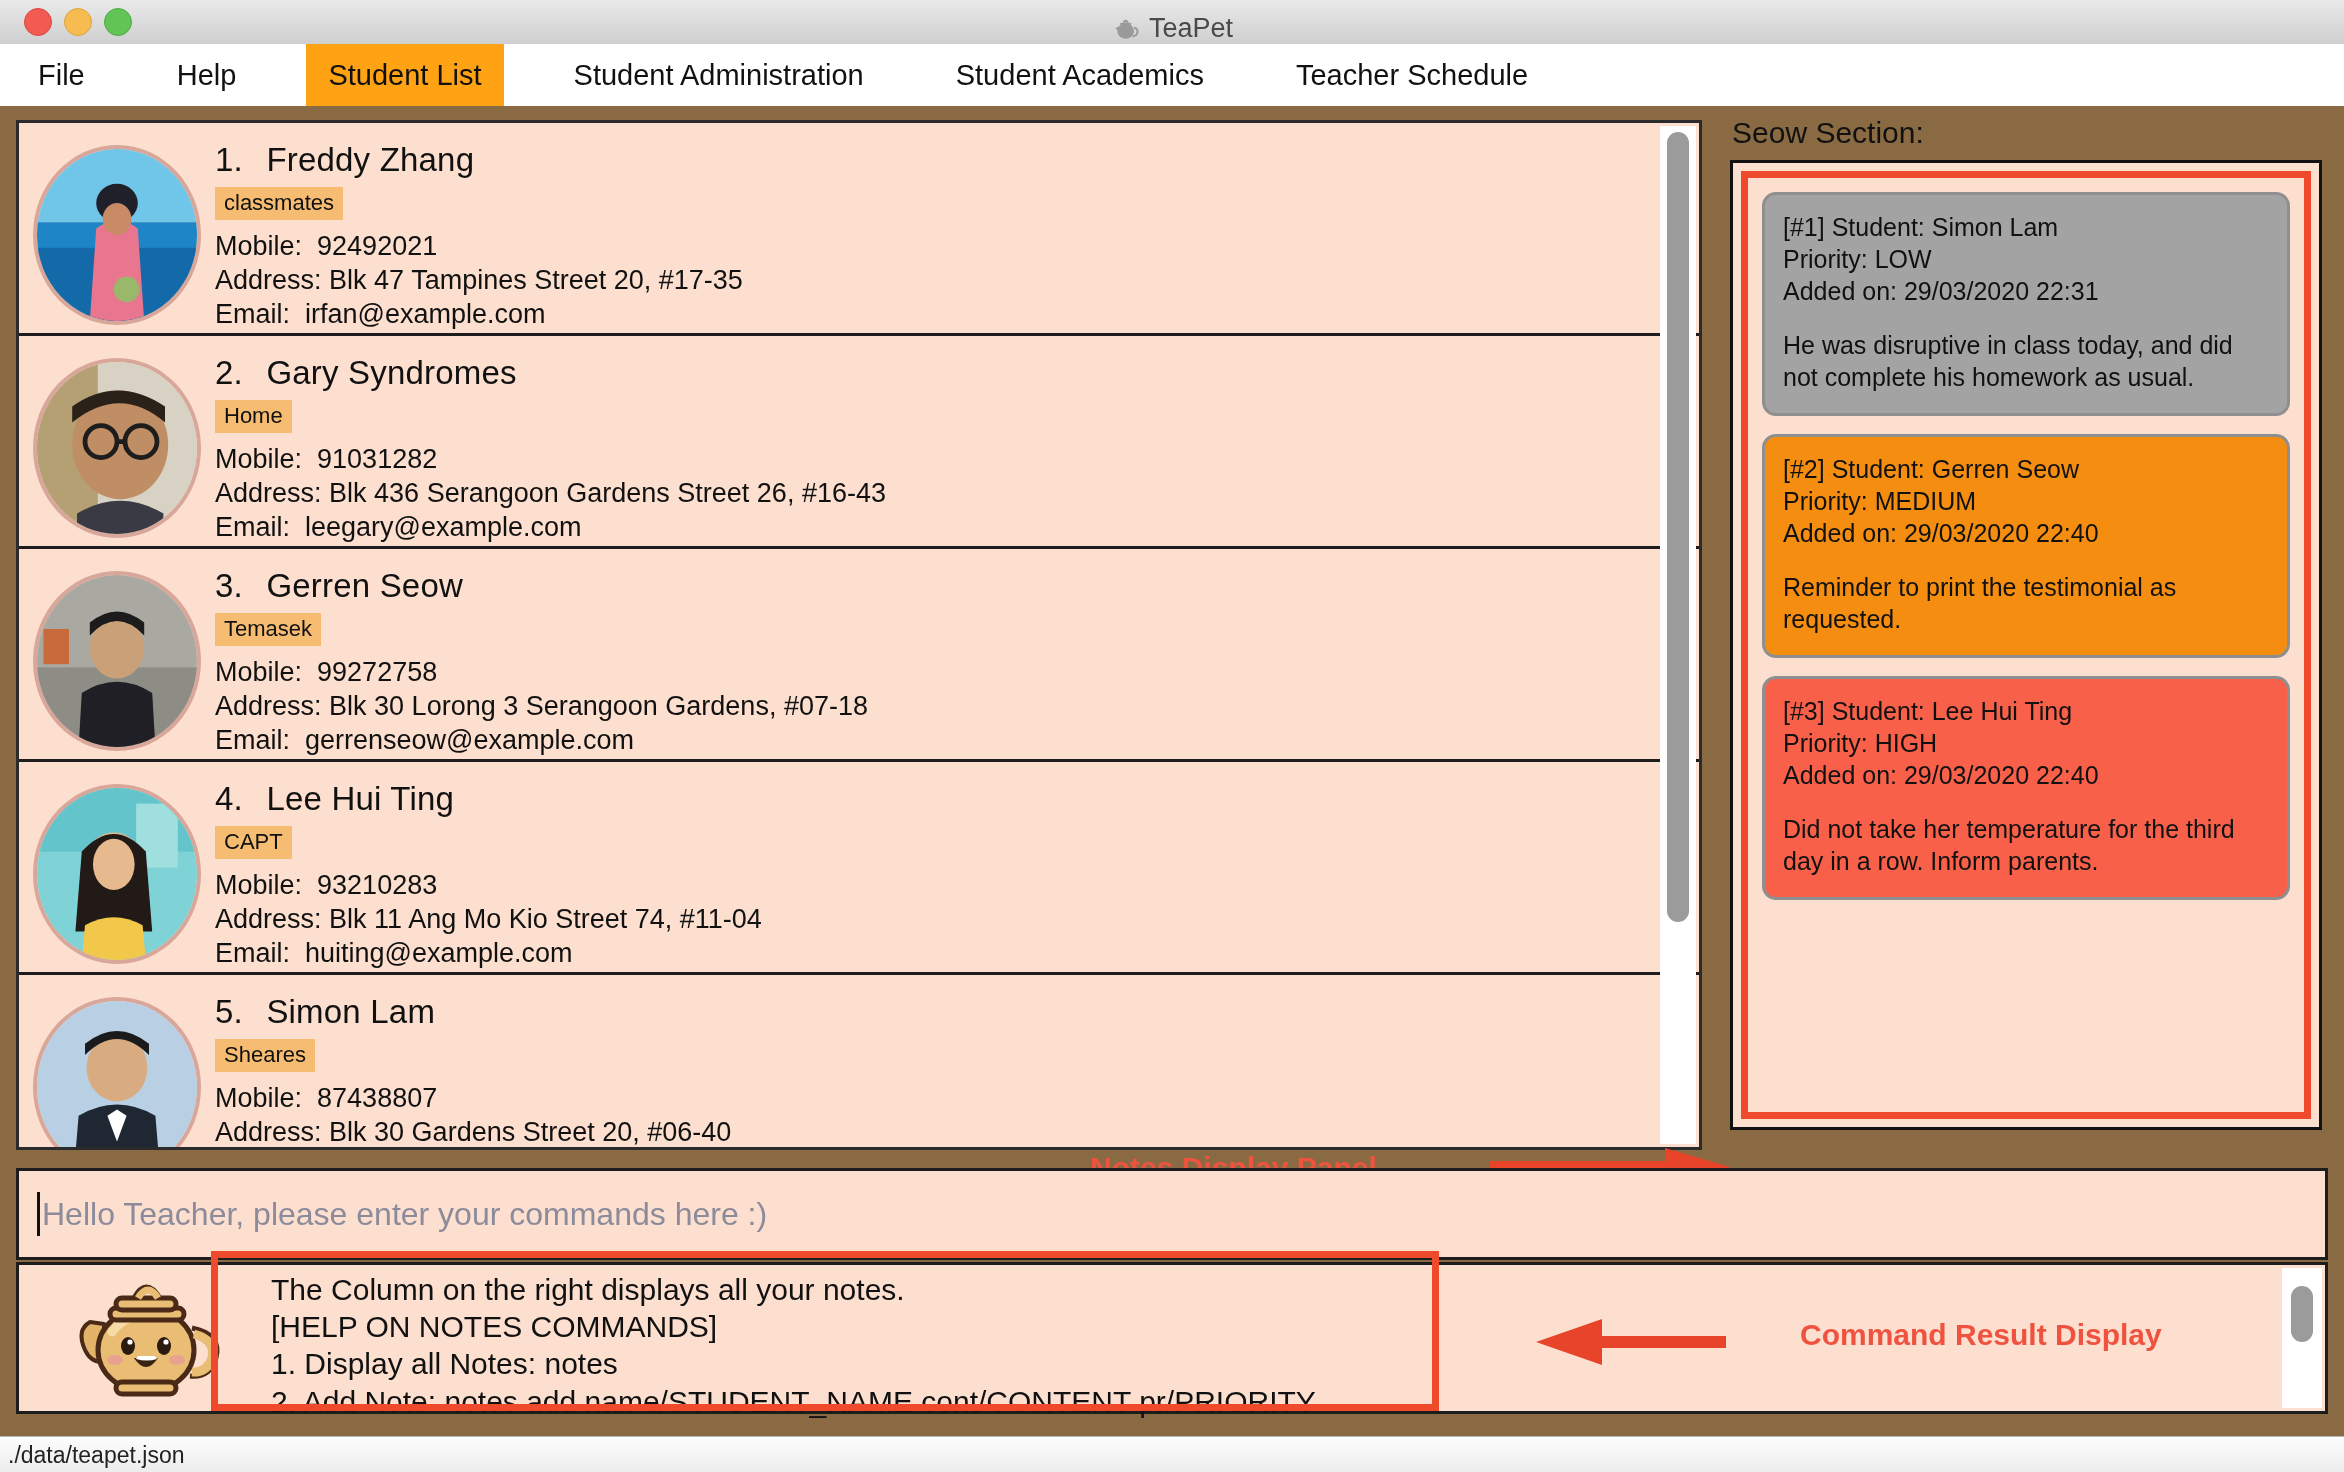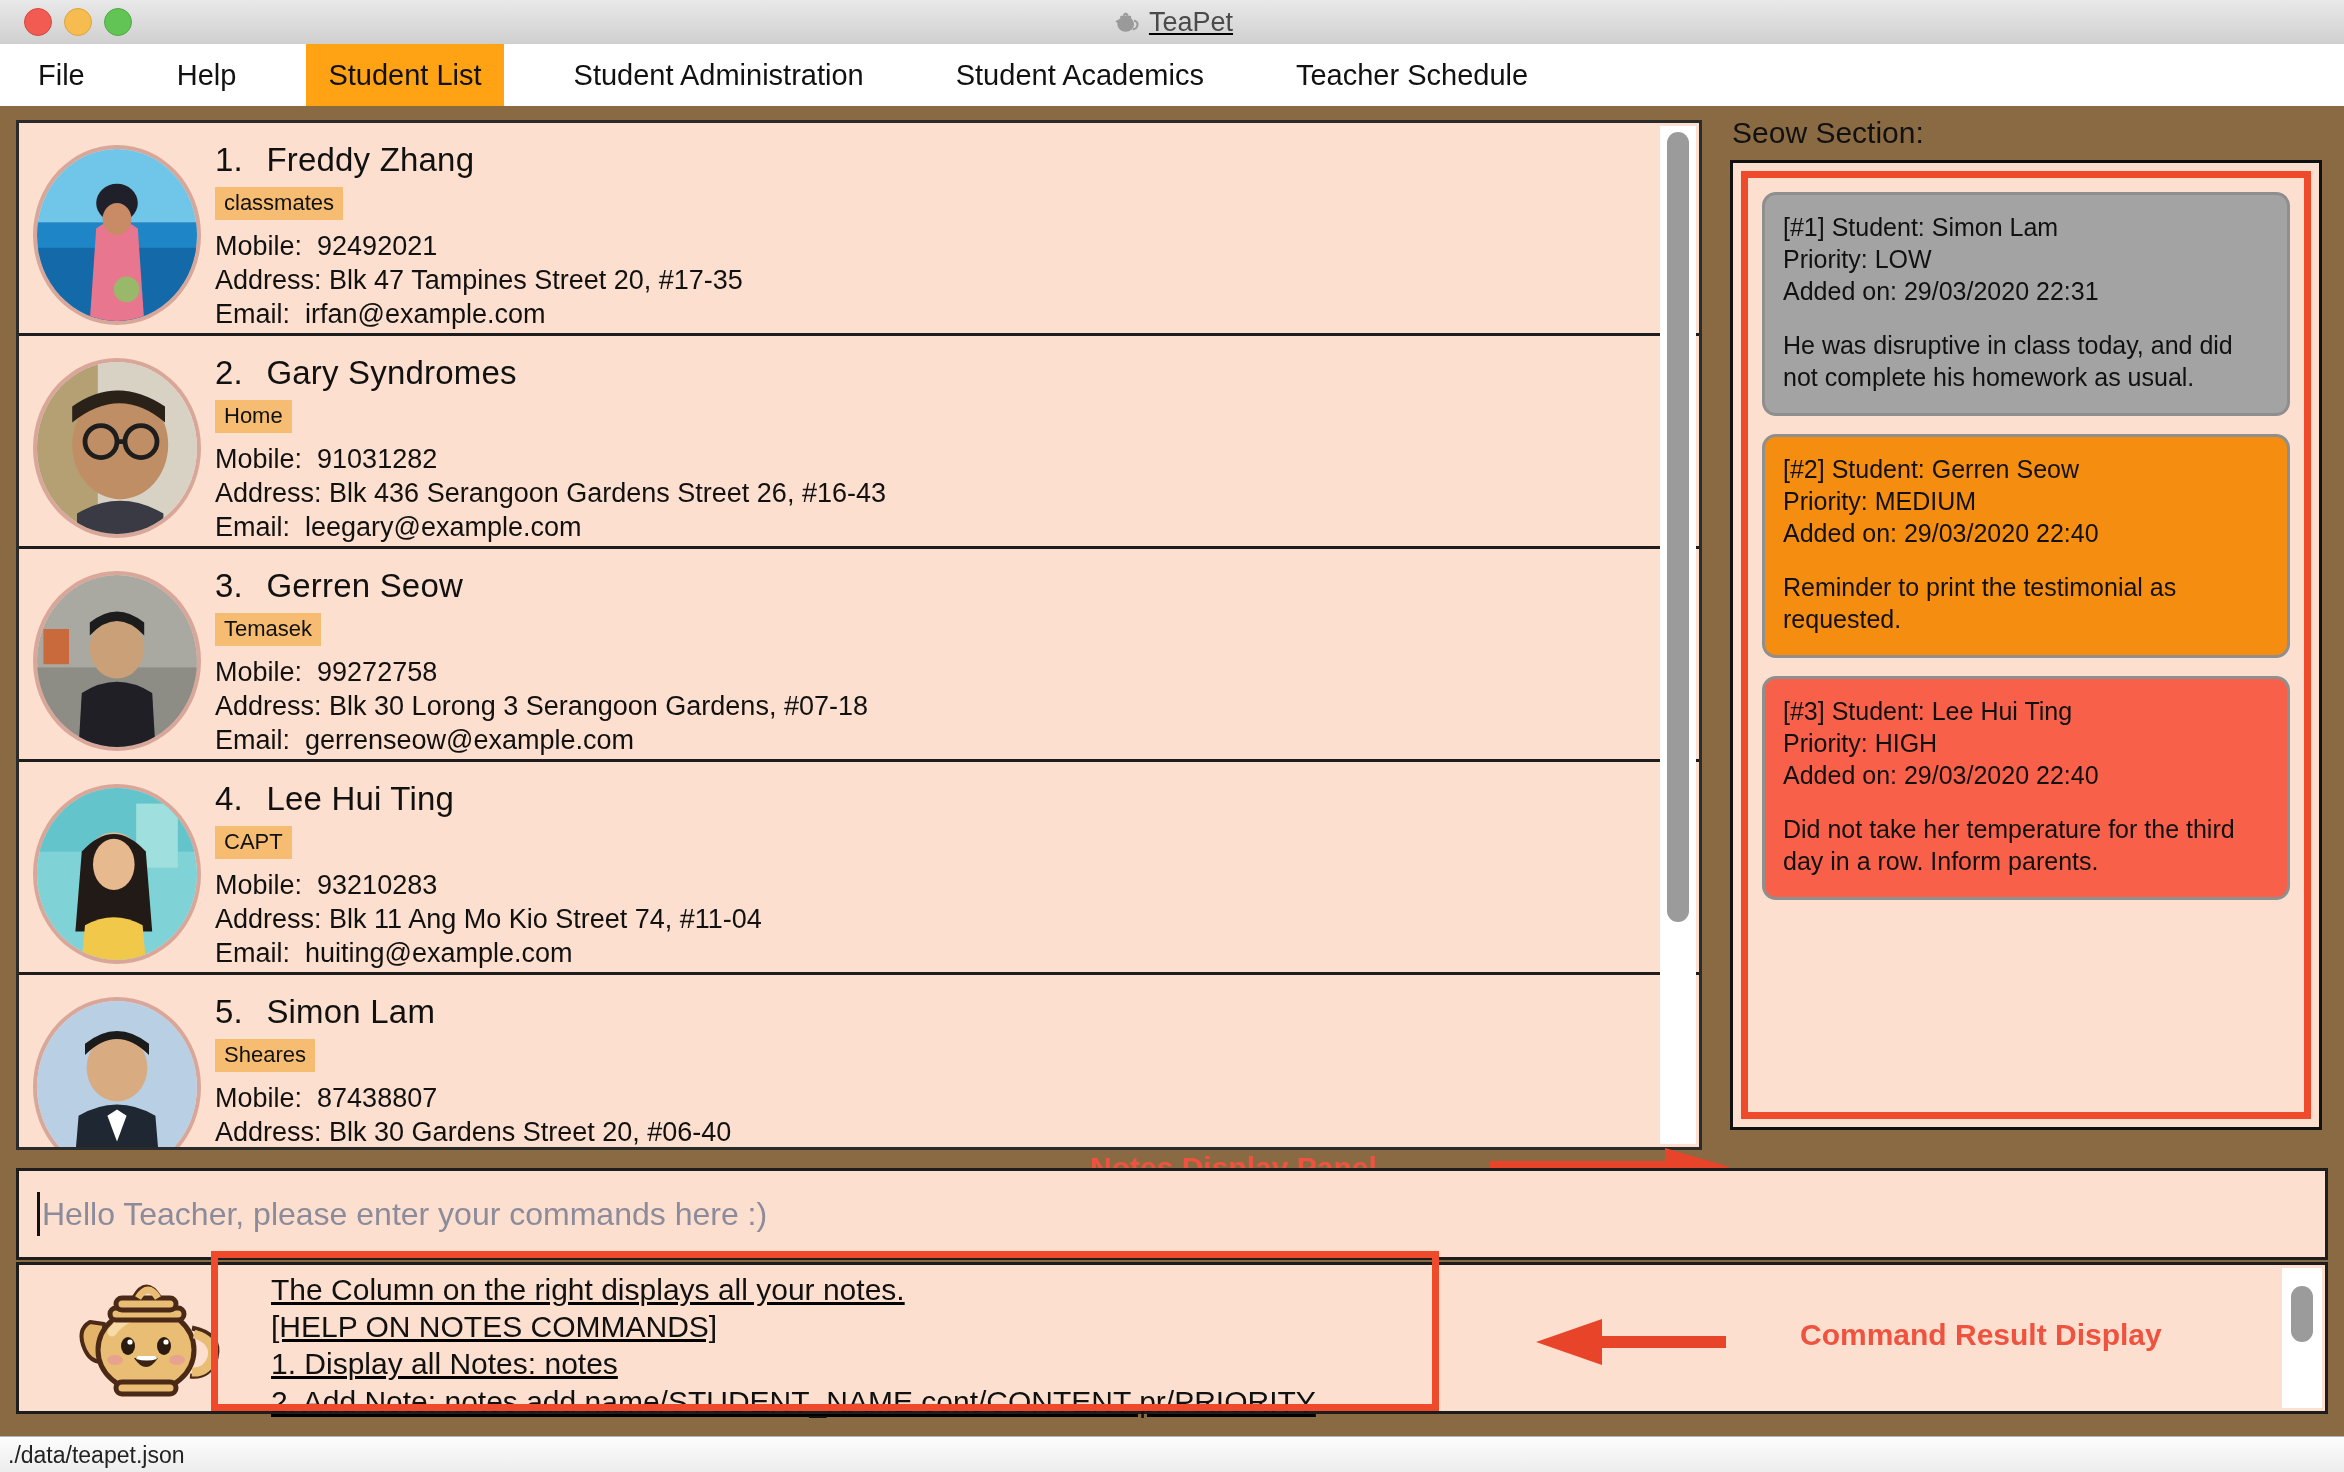--- a/index.html
+++ b/index.html
@@ -8,21 +8,21 @@
     font-family:"DejaVu Sans", sans-serif;
     background:#8a6a42;
   }
   .app{position:relative;width:2344px;height:1472px;}
 
   
   .titlebar{
     position:absolute;left:0;top:0;width:2344px;height:44px;
     background:linear-gradient(#e9e9e9,#cfcfcf);
     border-bottom:1px solid #9a9a9a;
-    display:flex;align-items:center;text-decoration:underline;
+    display:flex;align-items:flex-end;
   }
   .lights{position:absolute;left:24px;top:0;height:44px;display:flex;align-items:center;gap:12px;}
   .light{width:26px;height:26px;border-radius:50%;}
   .l-red{background:#f25b52;border:1px solid #d9463e;}
   .l-yellow{background:#f6bc4f;border:1px solid #dda43a;}
   .l-green{background:#61c454;border:1px solid #4dab42;}
   .title-center{
     width:2344px;text-align:center;font-size:27px;color:#4a4a4a;
     display:flex;align-items:center;justify-content:center;gap:10px;
     font-family:"Liberation Sans", sans-serif;
@@ -135,21 +135,21 @@
   }
 
   
   .result-box{
     position:absolute;left:16px;top:1156px;width:2312px;height:152px;
     background:#fcdfce;border:3px solid #1d1d1d;box-sizing:border-box;
     display:flex;align-items:stretch;
   }
   .teapot-cell{width:252px;display:flex;align-items:center;justify-content:center;}
   .teapot-cell svg{width:170px;height:132px;display:block;}
-  .result-text-wrap{flex:1;position:relative;padding-top:6px;text-decoration:underline;}
+  .result-text-wrap{flex:1;position:relative;padding-top:6px;}
   .result-hl{
     position:absolute;left:-60px;top:-14px;width:1228px;height:160px;
     border:7px solid #f04a2d;box-sizing:border-box;pointer-events:none;
   }
   .result-line{
     font-size:30px;color:#111;line-height:1.24;margin:0;
     font-family:"Liberation Sans", sans-serif;white-space:nowrap;
   }
   .result-scroll{
     position:absolute;right:3px;top:3px;bottom:3px;width:40px;background:#fff;

